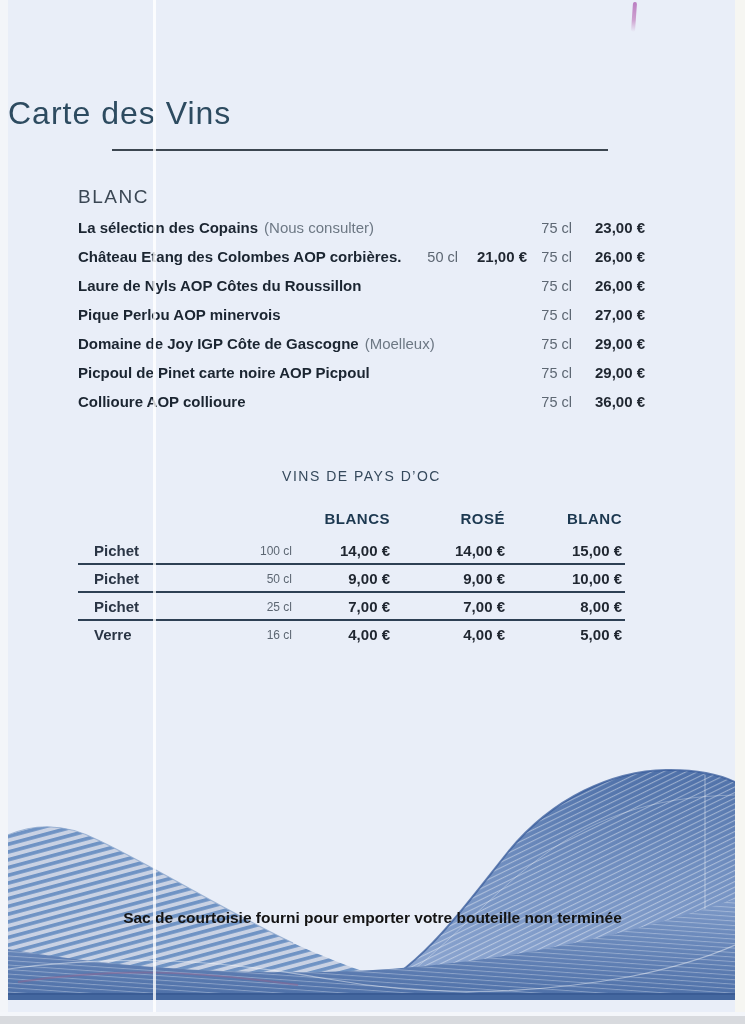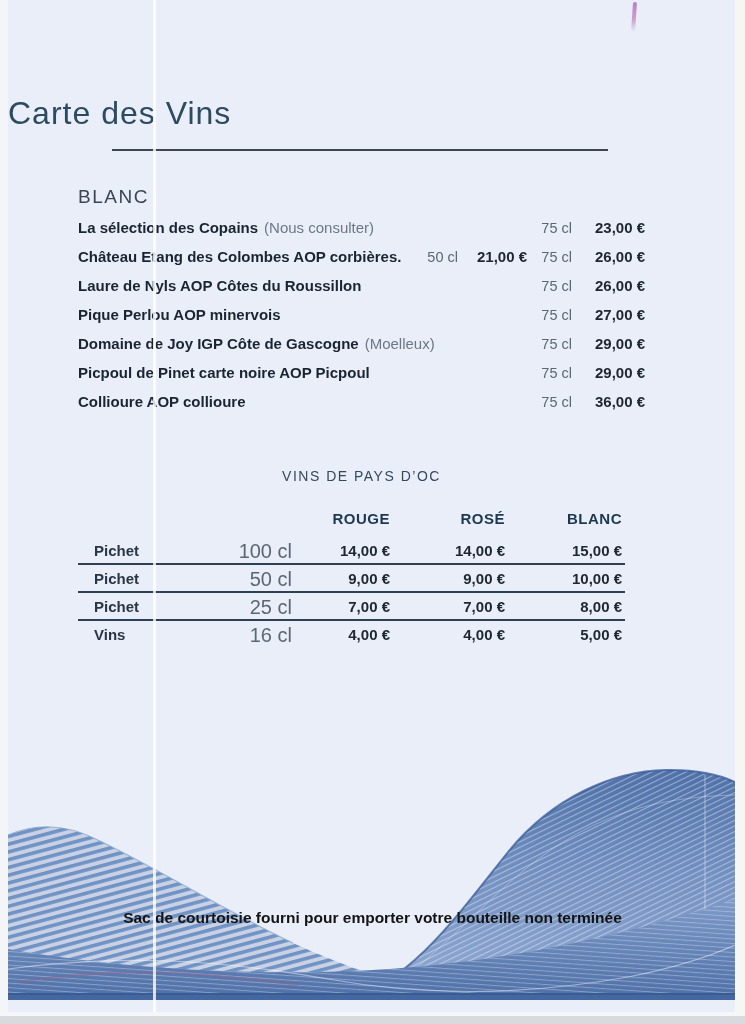--- a/index.html
+++ b/index.html
@@ -38,21 +38,21 @@
 
   
   .pdo-heading{position:absolute;left:78px;top:468px;width:567px;text-align:center;
     font-size:14px;letter-spacing:1.5px;color:#35495c;}
   .pdo-table{position:absolute;left:78px;top:500px;width:547px;height:160px;}
   .pdo-hrow{position:absolute;left:0;top:8px;width:547px;height:22px;line-height:22px;
     font-size:15px;font-weight:bold;color:#1c3850;letter-spacing:.5px;}
   .pdo-row{position:absolute;left:0;width:547px;height:22px;line-height:22px;font-size:15px;}
   .pdo-row .label{position:absolute;left:0;font-weight:bold;color:#2a3545;margin-left:16px;}
   .pdo-cell{position:absolute;top:0;white-space:nowrap;}
-  .pdo-size{right:333px;color:#5d6773;font-size:20px;}
+  .pdo-size{right:333px;color:#5d6773;font-size:12px;}
   .col-rouge{right:235px;}
   .col-rose{right:120px;}
   .col-blanc{right:3px;}
   .pdo-row .pr{font-weight:bold;color:#1f2630;}
   .pdo-hr{position:absolute;left:0;width:547px;height:1.6px;background:#2e4054;}
 
   
   .wave{position:absolute;left:8px;top:757px;width:727px;height:243px;z-index:1;display:block;}
 
   
@@ -111,21 +111,21 @@
   <div class="wine-row" style="top:391px">
     <span class="wname"><b>Collioure AOP collioure</b></span>
     <span class="c sz size2">75 cl</span>
     <span class="c pr price2">36,00 €</span>
   </div>
 
   <div class="pdo-heading">VINS DE PAYS D’OC</div>
 
   <div class="pdo-table">
     <div class="pdo-hrow">
-      <span class="pdo-cell col-rouge">ROUGE</span>
+      <span class="pdo-cell col-rouge">BLANCS</span>
       <span class="pdo-cell col-rose">ROSÉ</span>
       <span class="pdo-cell col-blanc">BLANC</span>
     </div>
 
     <div class="pdo-row" style="top:40px">
       <span class="label">Pichet</span>
       <span class="pdo-cell pdo-size">100 cl</span>
       <span class="pdo-cell pr col-rouge">14,00 €</span>
       <span class="pdo-cell pr col-rose">14,00 €</span>
       <span class="pdo-cell pr col-blanc">15,00 €</span>
@@ -144,21 +144,21 @@
     <div class="pdo-row" style="top:96px">
       <span class="label">Pichet</span>
       <span class="pdo-cell pdo-size">25 cl</span>
       <span class="pdo-cell pr col-rouge">7,00 €</span>
       <span class="pdo-cell pr col-rose">7,00 €</span>
       <span class="pdo-cell pr col-blanc">8,00 €</span>
     </div>
     <div class="pdo-hr" style="top:119px"></div>
 
     <div class="pdo-row" style="top:124px">
-      <span class="label">Vins</span>
+      <span class="label">Verre</span>
       <span class="pdo-cell pdo-size">16 cl</span>
       <span class="pdo-cell pr col-rouge">4,00 €</span>
       <span class="pdo-cell pr col-rose">4,00 €</span>
       <span class="pdo-cell pr col-blanc">5,00 €</span>
     </div>
   </div>
 
   <svg class="wave" viewBox="0 0 727 243" preserveAspectRatio="none" aria-hidden="true">
     <defs>
       <linearGradient id="gR" x1="0" y1="0" x2="0" y2="1">

